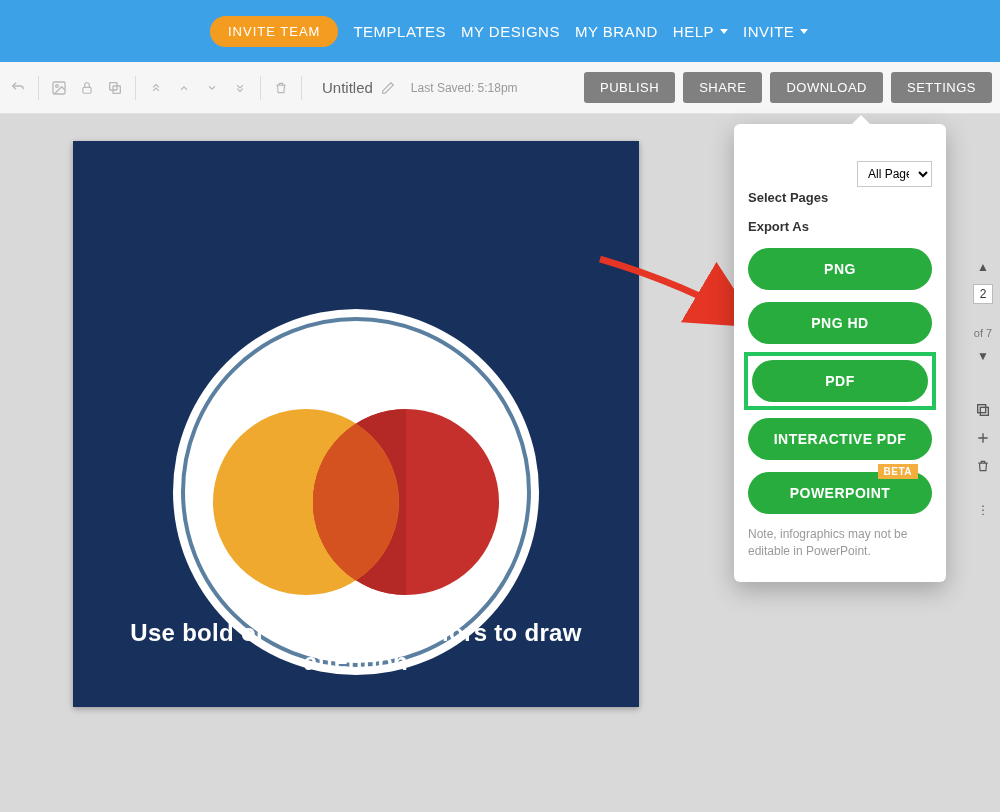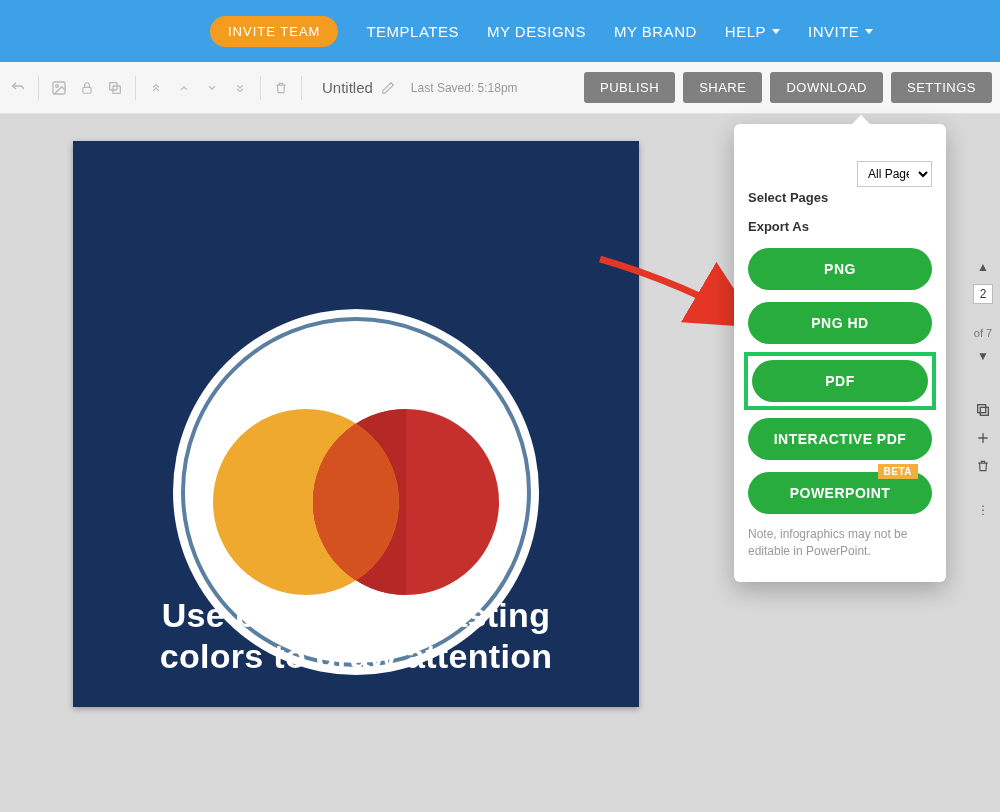--- a/index.html
+++ b/index.html
@@ -11,21 +11,21 @@
       background: #d9d9d9;
     }
 
     
     .nav {
       height: 62px;
       background: #3DA1E8;
       display: flex;
       align-items: center;
       padding-left: 210px;
-      gap: 28px;
+      gap: 15px;
       color: #fff;
       font-size: 15px;
       letter-spacing: 0.5px;
     }
     .invite-btn {
       background: #F49C20;
       color: #fff;
       border: none;
       border-radius: 18px;
       padding: 8px 18px;
@@ -165,21 +165,21 @@
               mask: radial-gradient(circle 93px at -7px 93px, #000 99%, transparent 100%);
     }
 
     .headline {
       position: absolute;
       left: 0; right: 0;
       bottom: 30px;
       text-align: center;
       color: #fff;
       font-weight: 700;
-      font-size: 34px;
+      font-size: 24px;
       line-height: 1.2;
       letter-spacing: 0.3px;
       padding: 0 40px;
     }
 
     
     .panel {
       position: absolute;
       right: 54px;
       top: 10px;

